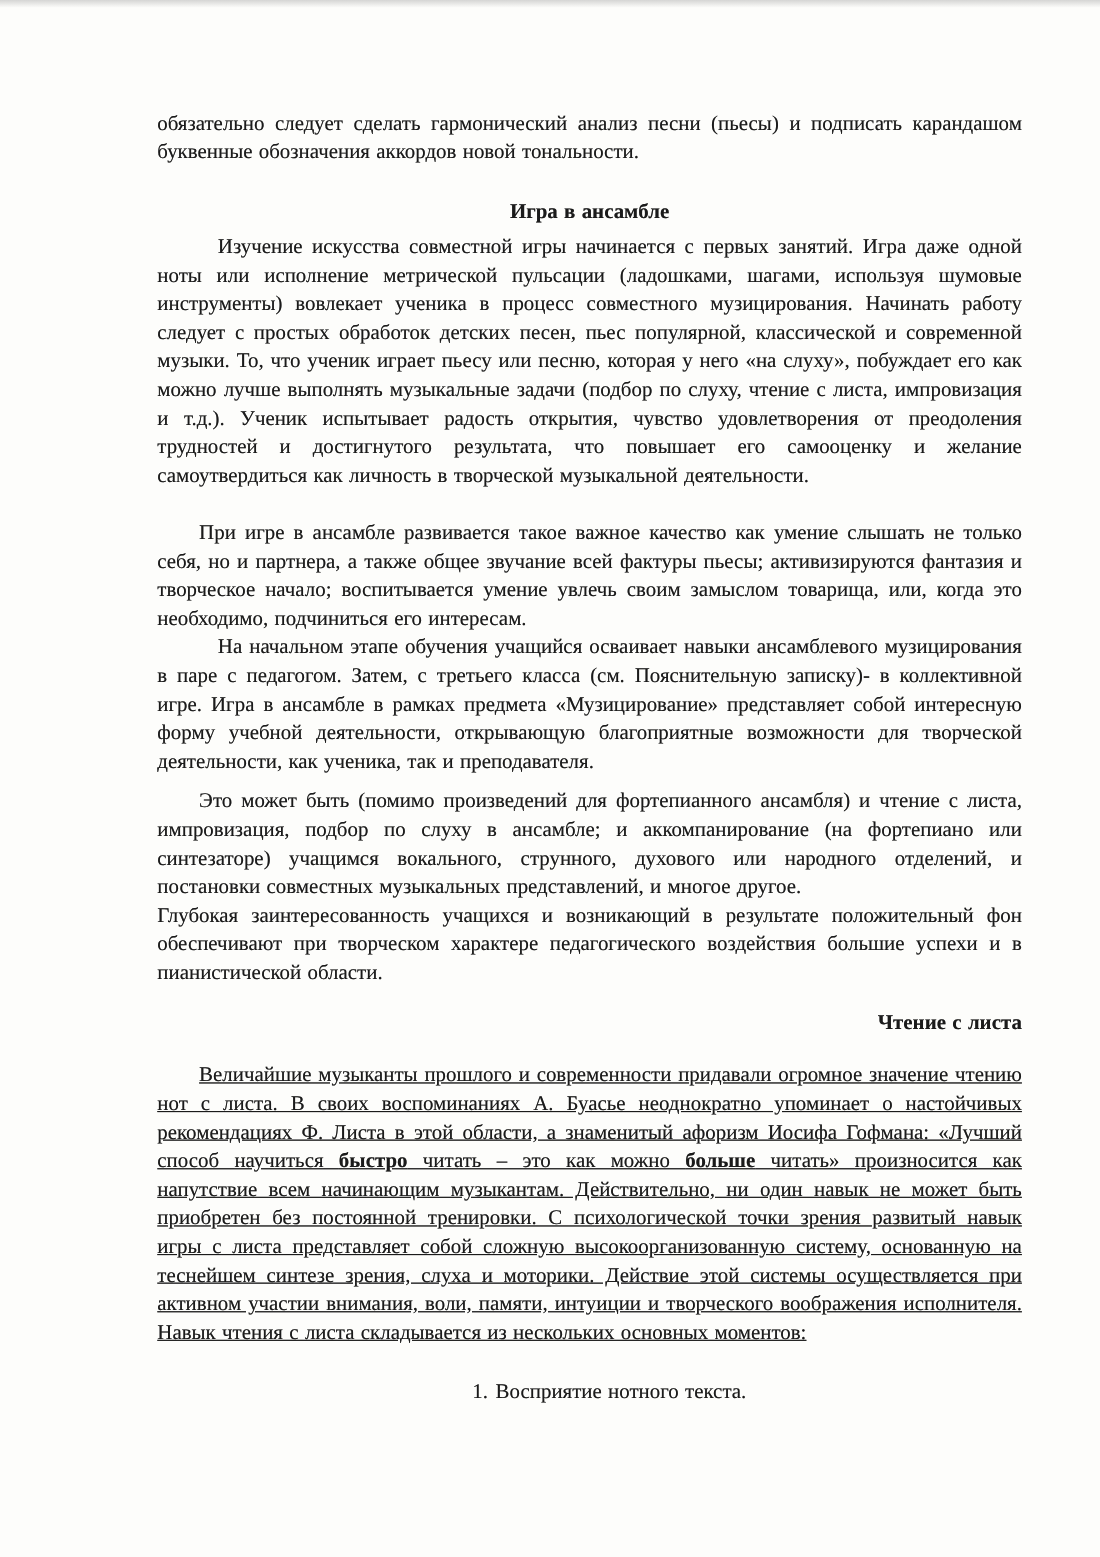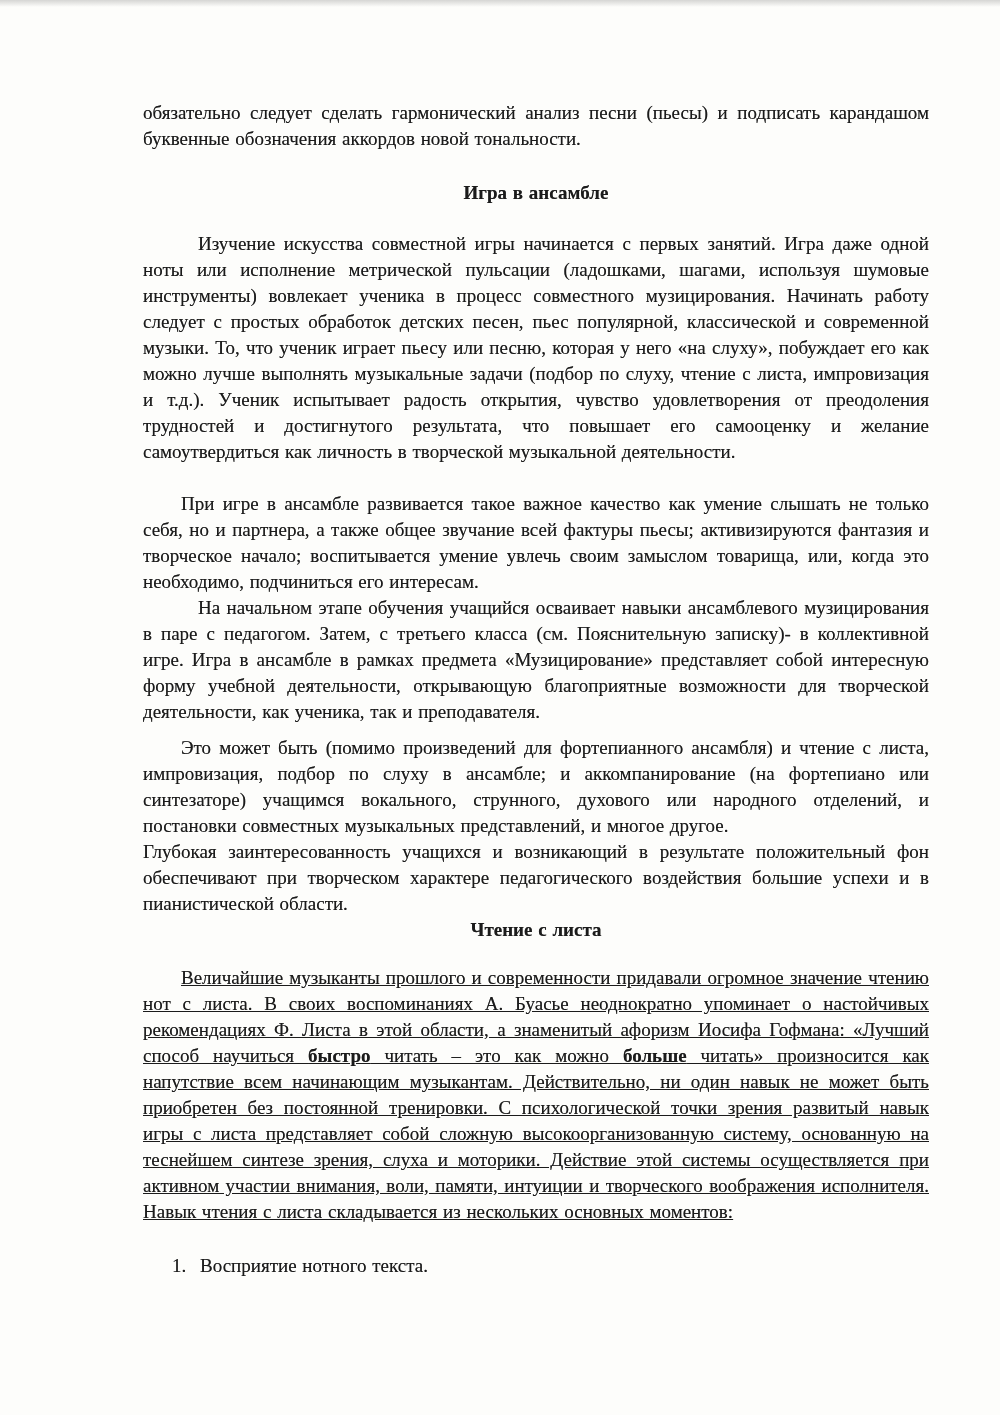--- a/index.html
+++ b/index.html
@@ -34,30 +34,31 @@
     position: absolute;
     top: 100px;
     left: 143px;
     width: 786px;
   }
   p, .heading, .list-item, .sub-item {
     margin: 0;
     font-size: 19px;
     line-height: 26px;
     word-spacing: 1px;
+    text-align: center;
   }
   p {
     text-align: justify;
   }
   .heading {
     text-align: center;
     font-weight: bold;
   }
-  .h-ensemble { margin-top: 28px; margin-bottom: 25px; }
-  .h-reading  { margin-bottom: 22px; }
+  .h-ensemble { margin-top: 28px; margin-bottom: 6px; }
+  .h-reading  { margin-top: 19px; margin-bottom: 22px; text-align: right; }
 
   .ind-lg { text-indent: 55px; }
   .ind-md { text-indent: 38px; }
 
   .p-intro   { min-height: 52px;  }
   .p-study   { min-height: 260px; }
   .p-ensqual { min-height: 104px; }
   .p-stage   { min-height: 130px; }
   .p-maybe   { min-height: 104px; margin-top: 10px; }
   .p-deep    { min-height: 78px;  }

